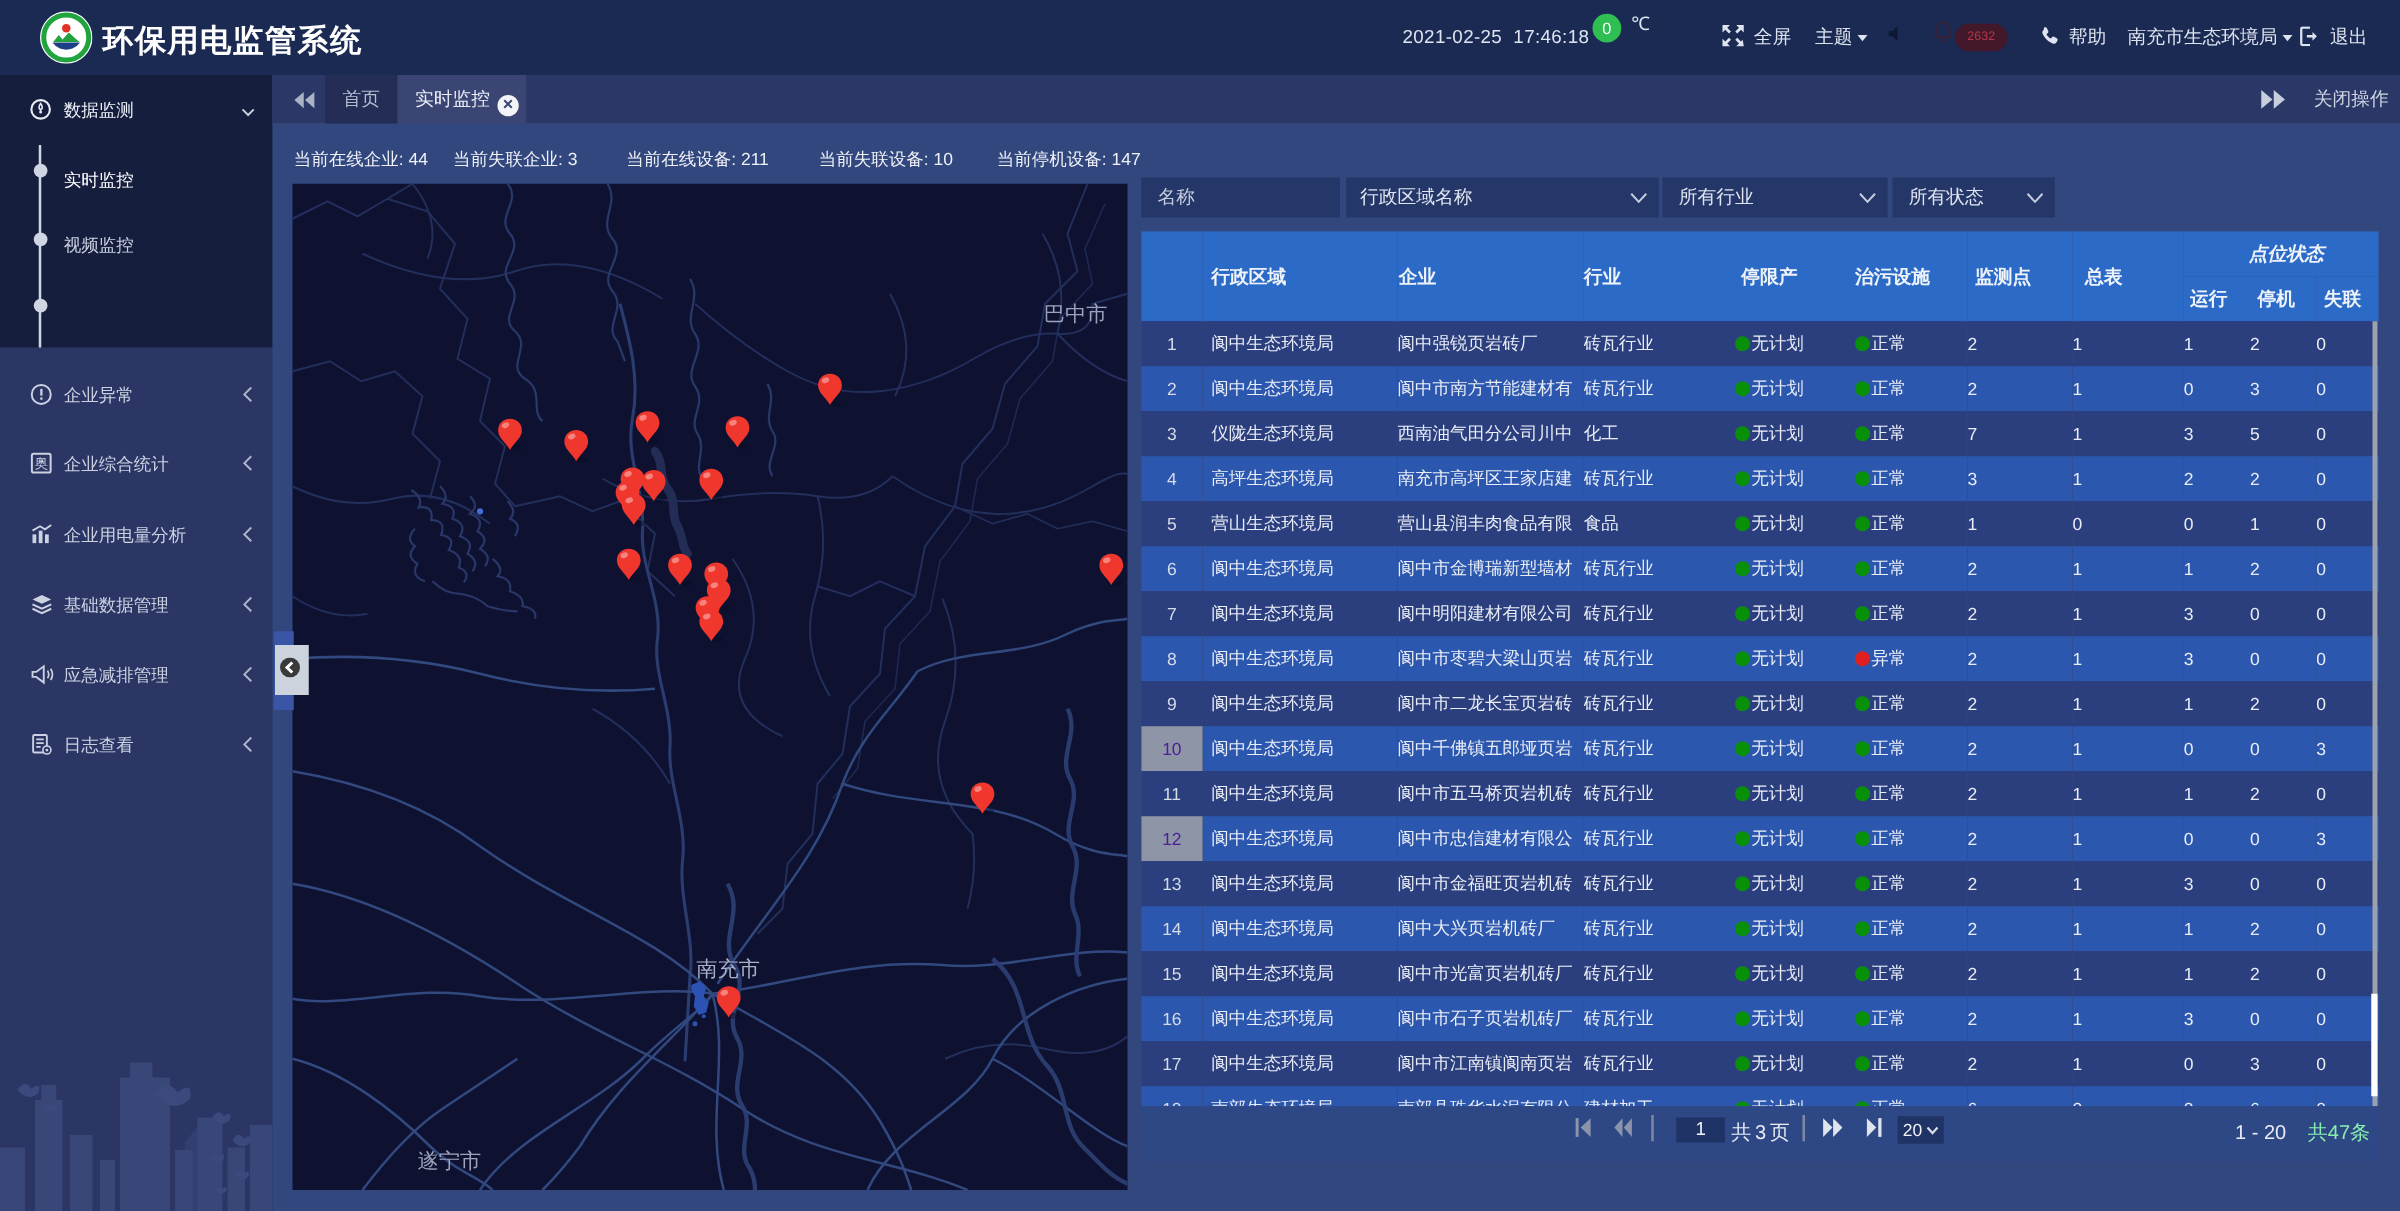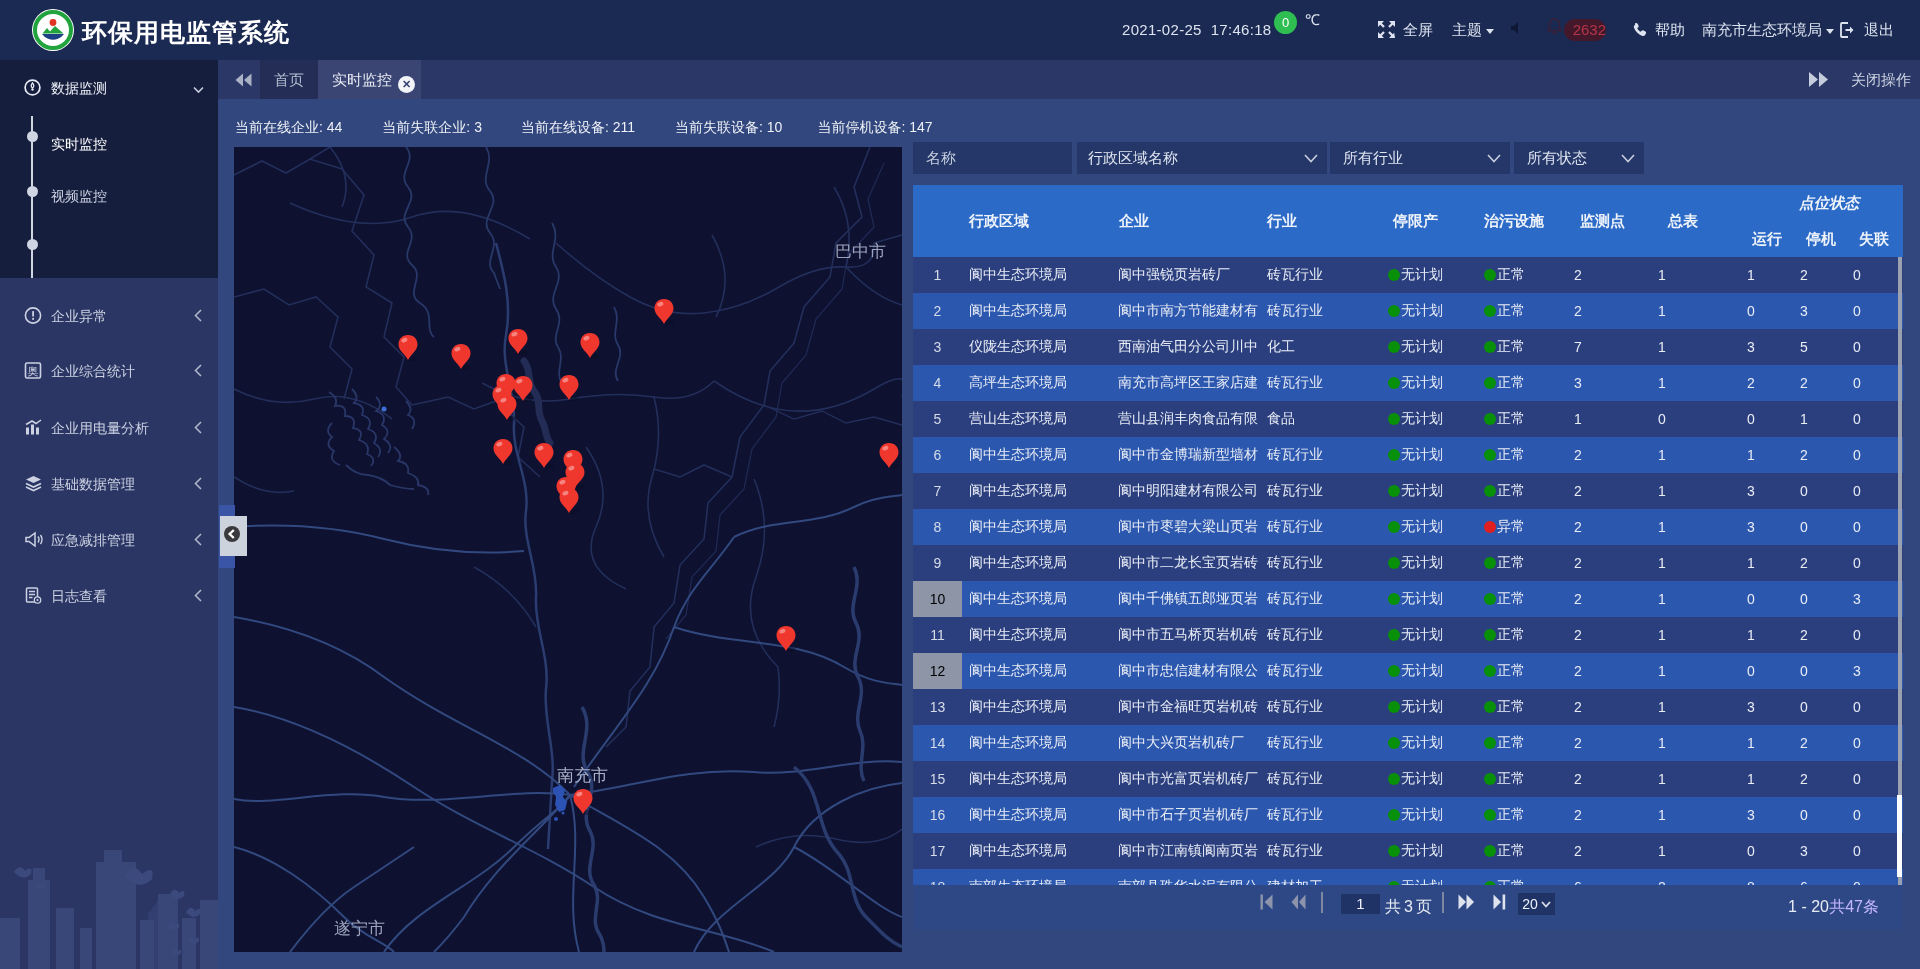--- a/index.html
+++ b/index.html
@@ -10,42 +10,42 @@
 #logo{position:absolute;left:32px;top:9px;width:42px;height:42px;}
 #apptitle{position:absolute;left:82px;top:16px;font-size:25px;font-weight:bold;color:#fff;letter-spacing:1px;}
 .hitem{position:absolute;top:0;height:60px;line-height:60px;color:#dde3f0;font-size:15px;}
 #hdate{left:1122px;font-size:15px;letter-spacing:0.3px;}
 #htemp0{position:absolute;left:1274px;top:11px;width:23px;height:23px;border-radius:50%;background:#2fbe52;color:#fff;font-size:13px;text-align:center;line-height:23px;}
 #htempc{left:1305px;font-size:15px;top:-10px;}
 #hfull{left:1377px;}
 #htheme{left:1452px;}
 #hmute{left:1510px;}
 #hbell{left:1546px;}
-#hbadge{position:absolute;left:1564px;top:19px;width:42px;height:22px;border-radius:11px;background:#44182b;color:#b5354a;font-size:15px;text-align:right;line-height:22px;}
+#hbadge{position:absolute;left:1564px;top:19px;width:42px;height:22px;border-radius:11px;background:#44182b;color:#b5354a;font-size:10px;text-align:center;line-height:22px;}
 #hhelp{left:1632px;}
 #horg{left:1702px;}
 #hexit{left:1840px;}
 .caret{display:inline-block;width:0;height:0;border-left:4.5px solid transparent;border-right:4.5px solid transparent;border-top:5.5px solid #dde3f0;vertical-align:middle;margin-left:4px;}
 .hicon{vertical-align:middle;margin-right:7px;margin-top:-3px;}
 
 #sidebar{position:absolute;left:0;top:60px;width:218px;height:909px;background:#2b3665;z-index:20;overflow:hidden;}
 #menutop{position:absolute;left:0;top:0;width:218px;height:218px;background:#161e3e;}
 .mitem{position:absolute;left:0;width:218px;height:40px;color:#ccd2e2;font-size:14px;}
 .mitem .mtxt{position:absolute;left:51px;top:50%;transform:translateY(-50%);}
 .mitem .micon{position:absolute;left:24px;top:50%;transform:translateY(-50%);}
 .mitem .arrow{position:absolute;right:16px;top:50%;transform:translateY(-50%);color:#aab2c6;font-size:13px;}
 .subline{position:absolute;left:31px;top:56px;width:2px;height:162px;background:#cfd5e2;}
 .subdot{position:absolute;left:26.5px;width:11px;height:11px;border-radius:50%;background:#cfd5e2;}
 
 #tbl th.h{background:#2c6ac7;color:#eef3fa;font-size:15px;font-weight:bold;text-align:left;padding:0;}
 #tbl td{padding:0;height:36px;white-space:nowrap;overflow:hidden;}
 #tbl tr.odd td{background:#2b3f7e;}
 #tbl tr.even td{background:#2c57ae;}
 #tbl td.num{text-align:center;color:#d6dbe8;}
-#tbl td.gnum{background:#8d95a6 !important;color:#000000;}
+#tbl td.gnum{background:#8d95a6 !important;color:#4c1d95;}
 #tbl td.n1{padding-left:0;}
 #tbl td.n2{padding-left:0;}
 #tbl td.n3{padding-left:0;}
 #tbl td.n4{padding-left:0;}
 #tbl td:nth-child(2){padding-left:7px;}
 .dot{display:inline-block;width:12px;height:12px;border-radius:50%;vertical-align:-1.5px;margin-right:1px;}
 .dot.g{background:#089108;}
 .dot.r{background:#e02020;}
 </style>
 </head>
@@ -222,21 +222,21 @@
           <path d="M1,2 v15 L10,9.5 Z"></path>
           <path d="M11,2 v15 L20,9.5 Z"></path>
         </g>
       </svg></div>
   <div style="position:absolute;right:9px;top:0;height:39px;line-height:39px;color:#ccd3e2;font-size:15px;">关闭操作</div>
 </div>
 
 <div id="content" style="position:absolute;left:218px;top:99px;width:1702px;height:870px;background:#32477e;">
 
   <div style="position:absolute;left:17px;top:20px;font-size:14px;color:#eef1f7;">
-    <span>当前在线企业: 44</span><span style="margin-left:40px;">当前失联企业: 3</span><span style="margin-left:39px;">当前在线设备: 211</span><span style="margin-left:40px;">当前失联设备: 10</span><span style="margin-left:35px;">当前停机设备: 147</span>
+    <span>当前在线企业: 44</span><span style="margin-left:20px;">当前失联企业: 3</span><span style="margin-left:39px;">当前在线设备: 211</span><span style="margin-left:40px;">当前失联设备: 10</span><span style="margin-left:35px;">当前停机设备: 147</span>
   </div>
 
   <svg id="map" viewBox="0 0 668 805" style="position:absolute;left:16px;top:48px;width:668px;height:805px;background:#0e1130;">
 
     <g fill="none" stroke="#232f5b" stroke-width="1.6">
       <path d="M0,28 L28,14 L52,26 L76,12 L108,22 L130,48 L118,84 L140,108 L132,140 L158,156 L150,190 L170,210 L162,240 L178,258"></path>
       <path d="M0,150 L30,142 L55,158 L82,150 L104,170 L96,200 L118,222 L110,252"></path>
       <path d="M76,12 L96,0"></path>
       <path d="M178,258 L214,250 L240,262 L262,254"></path>
       <path d="M322,96 Q360,130 396,150 T470,166 T545,140 T612,120 T640,96 L668,88"></path>
@@ -665,15 +665,15 @@
           <path d="M8.5,0.5 v15 L16,8 Z" fill="#dfe3ee"></path>
         </svg></div>
     <div style="position:absolute;left:580px;top:9px;"><svg width="13" height="16" viewBox="0 0 13 16">
           <path d="M0.5,0.5 v15 L8,8 Z" fill="#dfe3ee"></path>
           <rect x="9.6" y="0.5" width="2.6" height="15" fill="#dfe3ee"></rect>
         </svg></div>
     <div style="position:absolute;left:605px;top:8px;width:37px;height:22px;background:#1f3366;color:#eef1f8;text-align:center;line-height:22px;font-size:14px;">20<svg style="margin-left:3px;vertical-align:1px;" width="10" height="7" viewBox="0 0 10 7">
           <path d="M1,1 L5,5.5 L9,1" fill="none" stroke="#d8dde9" stroke-width="1.8"></path>
         </svg></div>
     <div style="position:absolute;right:74px;top:0;height:44px;line-height:44px;color:#e8ebf4;font-size:16px;">1 - 20</div>
-    <div style="position:absolute;right:24px;top:0;height:44px;line-height:44px;color:#c4b5fd;font-size:16px;">共47条</div>
+    <div style="position:absolute;right:7px;top:0;height:44px;line-height:44px;color:#86efac;font-size:16px;">共47条</div>
   </div>
 </div>
 
 </body></html>

